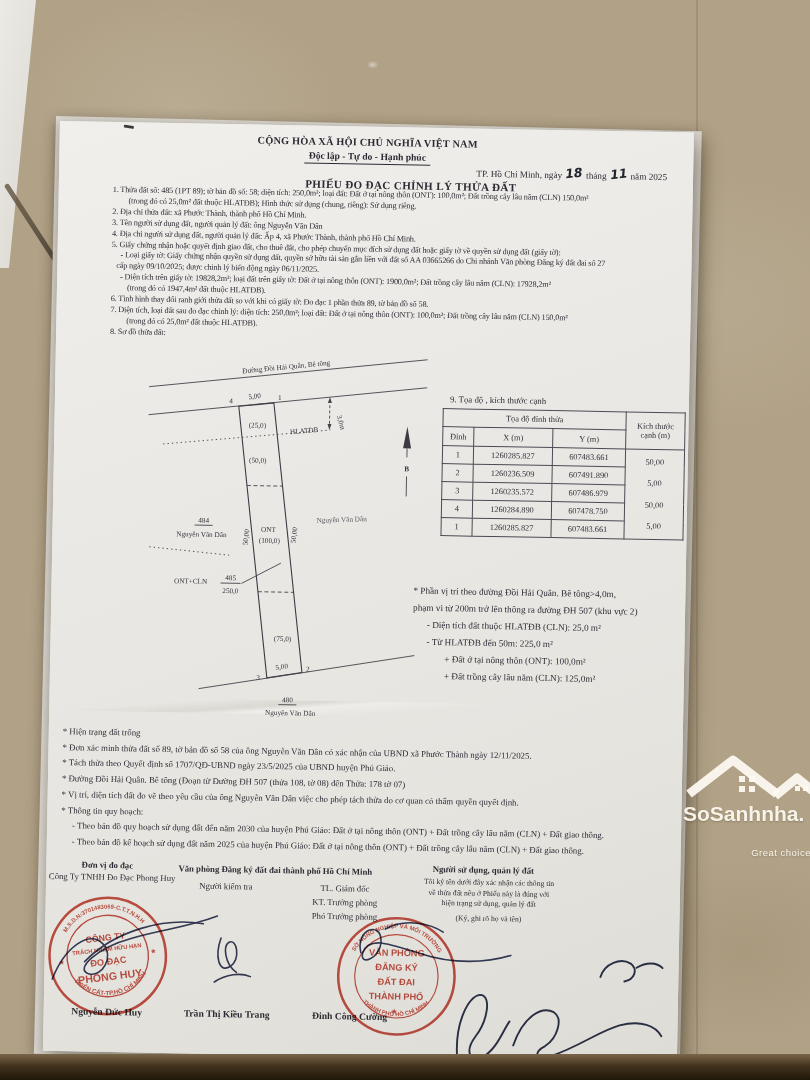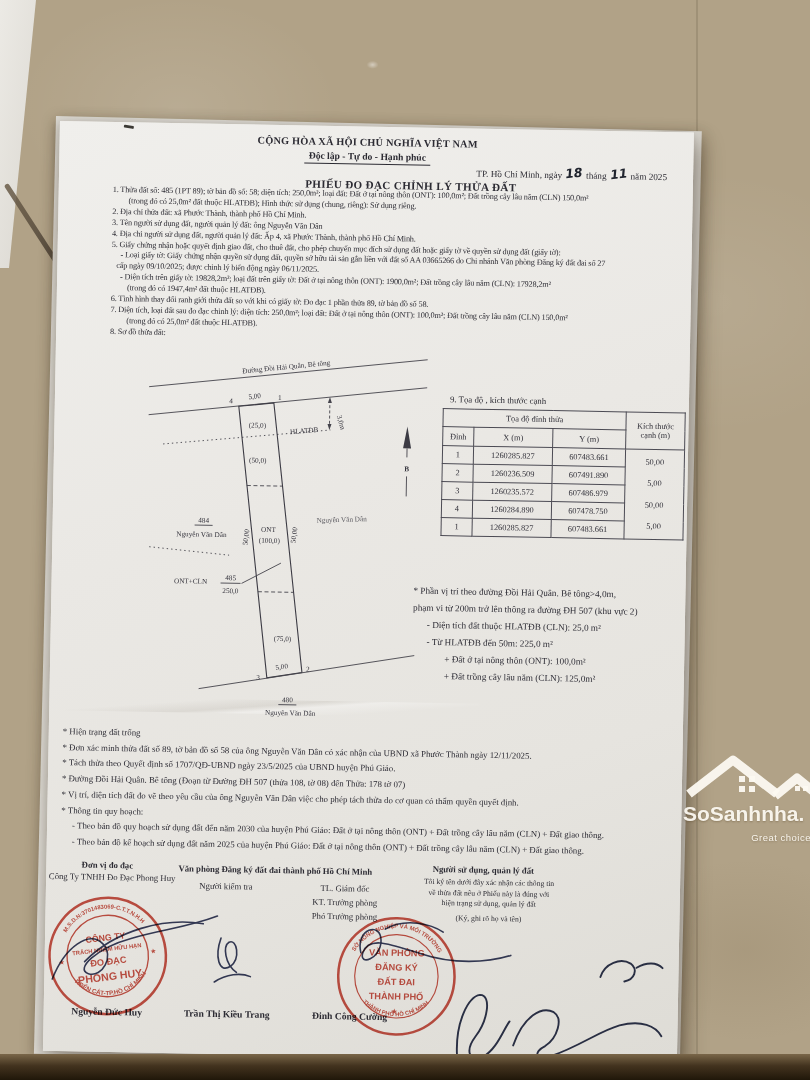--- a/index.html
+++ b/index.html
@@ -68,21 +68,21 @@
   .sg{font-size:8.7px;text-align:center;white-space:nowrap;}
   .sg.b{font-weight:bold;}
   .u-notes{left:350px;top:749px;width:186px;text-align:center;font-size:7.6px;line-height:10.6px;}
   .names{font-size:9.6px;font-weight:bold;text-align:center;white-space:nowrap;}
   .stamp{mix-blend-mode:multiply;opacity:.88;}
   .ink{mix-blend-mode:multiply;}
   
   .wm{left:683px;top:750px;width:130px;height:108px;z-index:60;color:rgba(252,249,241,.95);}
   .wm-brand{position:absolute;left:0;top:52px;width:130px;font-family:"Liberation Sans",sans-serif;
     font-weight:bold;font-size:21px;letter-spacing:0;text-shadow:0 1px 2px rgba(80,60,30,.35);white-space:nowrap;}
-  .wm-tag{position:absolute;right:2px;top:82px;font-family:"Liberation Sans",sans-serif;
+  .wm-tag{position:absolute;right:2px;top:97px;font-family:"Liberation Sans",sans-serif;
     font-size:9.5px;letter-spacing:.5px;text-shadow:0 1px 2px rgba(80,60,30,.3);}
 </style>
 </head>
 <body>
 
 <div class="stage">
 
   <div class="abs corner-paper"></div>
   <div class="abs stick"></div>
   <div class="abs grout-v"></div>

